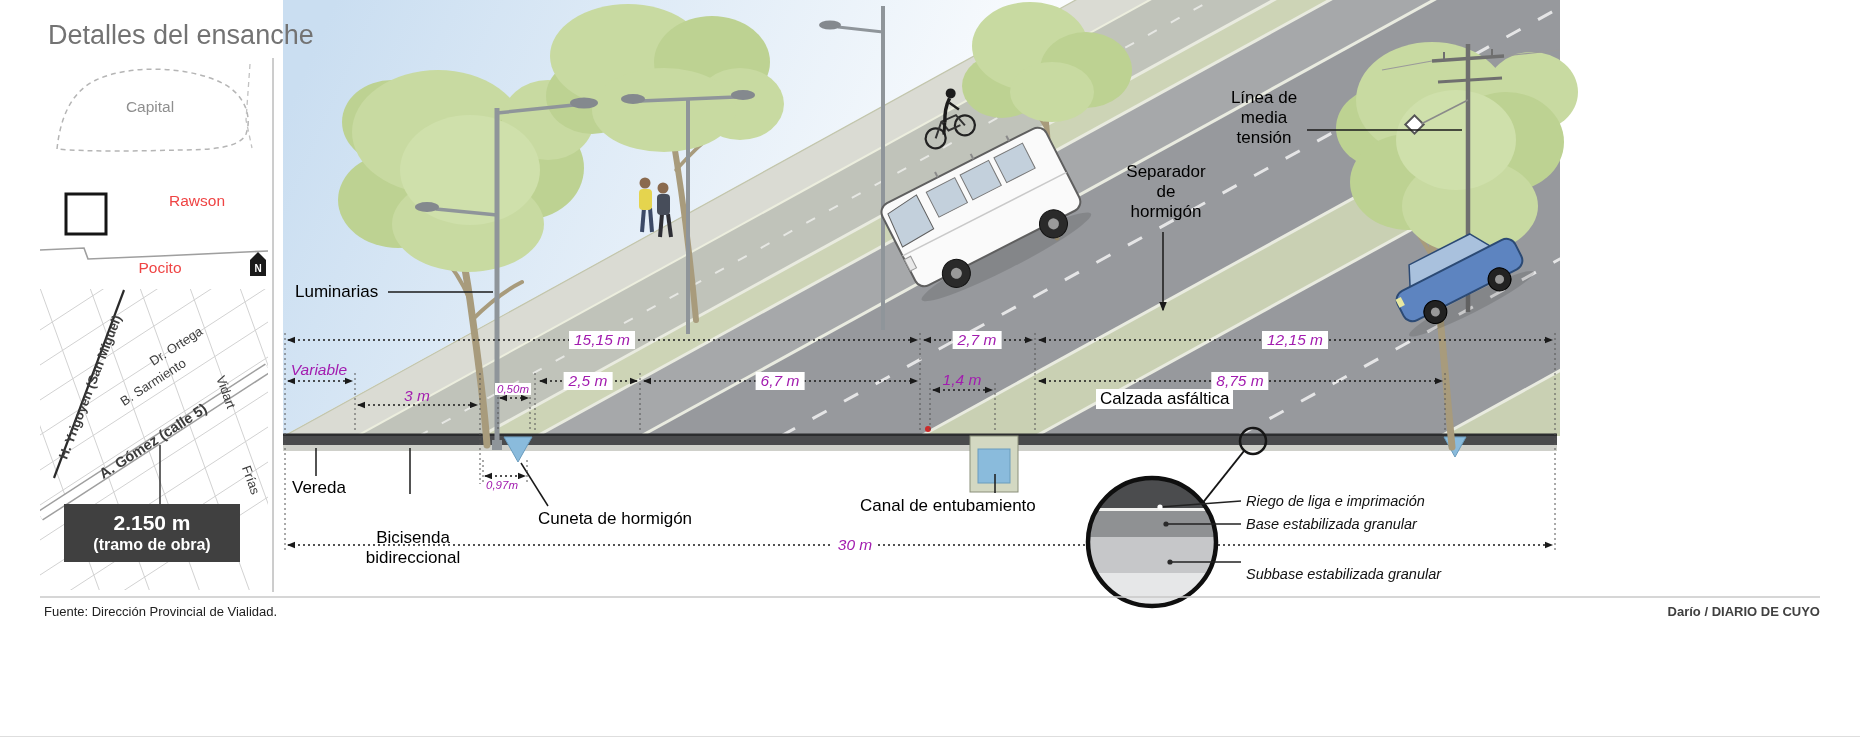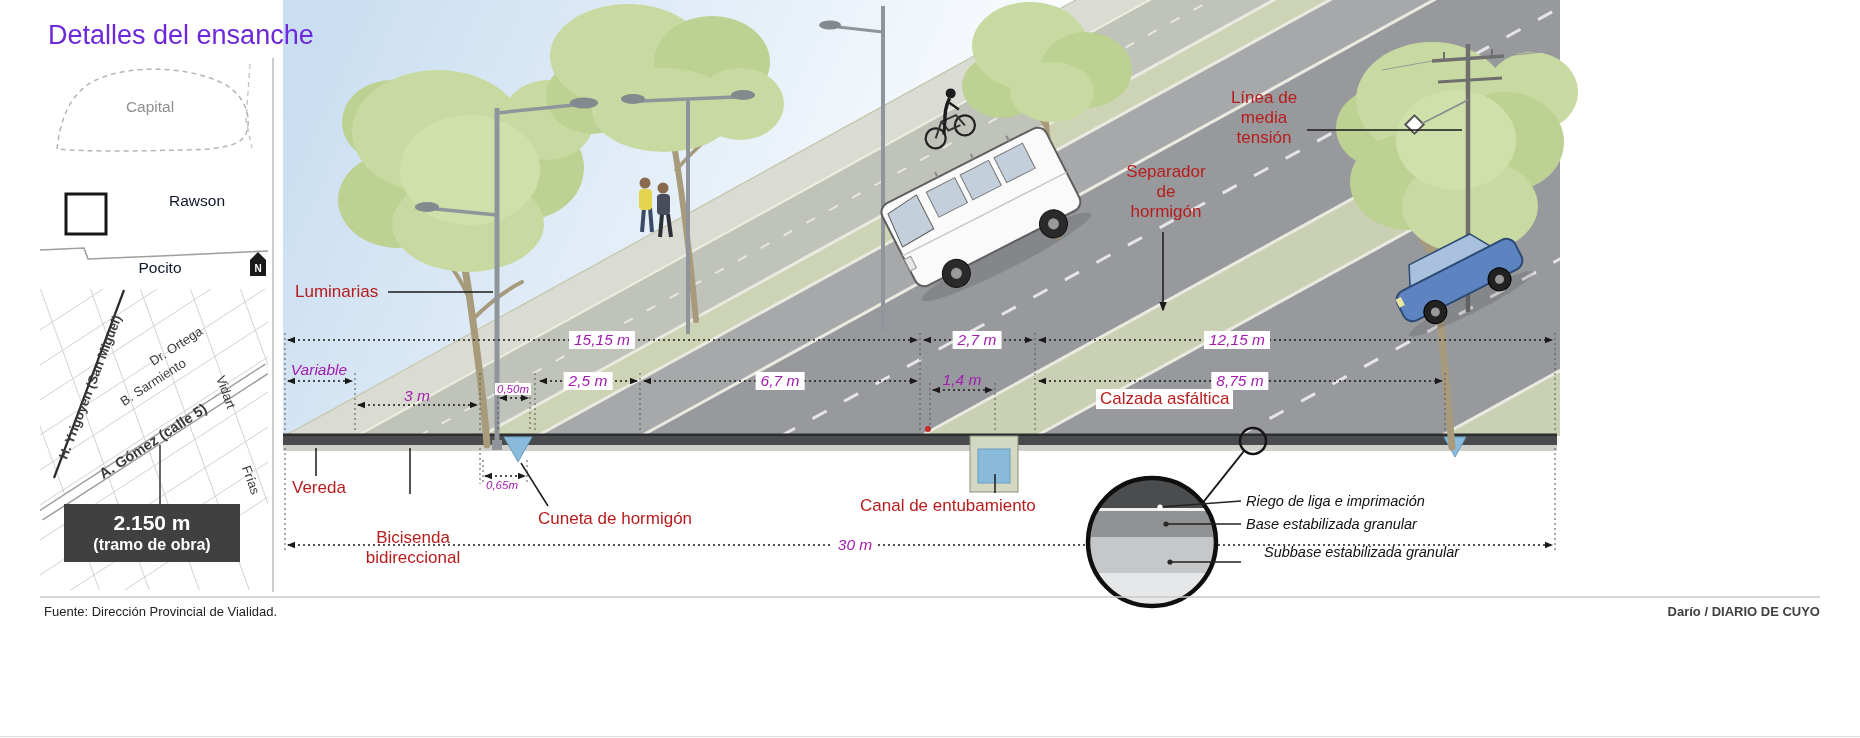--- a/index.html
+++ b/index.html
@@ -1,27 +1,27 @@
 <!DOCTYPE html>
 <html><head>
 <meta charset="utf-8">
 <style>
   html,body{margin:0;padding:0;background:#fff;}
   body{font-family:"Liberation Sans",sans-serif;}
   .canvas{position:relative;width:1860px;height:738px;background:#fff;overflow:hidden;}
   svg.art{position:absolute;left:0;top:0;z-index:1;}
-  .title{position:absolute;left:48px;top:20px;font-size:27px;color:#6d28d9;z-index:3;white-space:nowrap;}
-  .lbl{position:absolute;font-size:17px;color:#b91c1c;line-height:1.18;z-index:3;white-space:nowrap;}
+  .title{position:absolute;left:48px;top:20px;font-size:27px;color:#737373;z-index:3;white-space:nowrap;}
+  .lbl{position:absolute;font-size:17px;color:#000000;line-height:1.18;z-index:3;white-space:nowrap;}
   .lbl.wrap{white-space:normal;text-align:center;}
   .lbl.chip{background:#fff;padding:0 4px;}
   .dim{position:absolute;transform:translate(-50%,-50%);font-style:italic;font-size:15.5px;color:#a21caf;
        background:#fff;padding:0 5px;z-index:3;white-space:nowrap;}
   .dim.nobg{background:transparent;padding:0;}
   .dim.small{font-size:11.5px;padding:0 2px;}
-  .region{position:absolute;transform:translate(-50%,-50%);font-size:15.5px;color:#0f172a;z-index:3;white-space:nowrap;}
+  .region{position:absolute;transform:translate(-50%,-50%);font-size:15.5px;color:#ef4444;z-index:3;white-space:nowrap;}
   .street{position:absolute;font-size:13px;color:#3c3c3c;z-index:3;white-space:nowrap;}
   .street.bold{font-weight:bold;}
   .callout{position:absolute;left:64px;top:504px;width:176px;height:58px;background:#404040;color:#fff;
            display:flex;flex-direction:column;justify-content:center;text-align:center;z-index:3;}
   .callout .l1{font-size:21px;font-weight:bold;line-height:1.15;}
   .callout .l2{font-size:16px;font-weight:bold;line-height:1.2;}
   .detlbl{position:absolute;left:1246px;transform:translateY(-50%);font-style:italic;font-size:14.5px;
           color:#111;z-index:3;white-space:nowrap;}
   .src{position:absolute;left:44px;top:604px;font-size:13px;color:#222;z-index:3;}
   .credit{position:absolute;right:40px;top:604px;font-size:13px;font-weight:bold;color:#404040;z-index:3;}
@@ -354,31 +354,31 @@
 <div class="lbl wrap" style="left:1220px;top:88px;width:88px;">Línea de media tensión</div>
 <div class="lbl wrap" style="left:1124px;top:162px;width:84px;">Separador de hormigón</div>
 <div class="lbl" style="left:292px;top:478px;">Vereda</div>
 <div class="lbl wrap" style="left:350px;top:496px;width:126px;margin-top:32px;">Bicisenda bidireccional</div>
 <div class="lbl" style="left:538px;top:509px;">Cuneta de hormigón</div>
 <div class="lbl" style="left:860px;top:496px;">Canal de entubamiento</div>
 <div class="lbl chip" style="left:1096px;top:389px;">Calzada asfáltica</div>
 
 <div class="detlbl" style="top:501px;">Riego de liga e imprimación</div>
 <div class="detlbl" style="top:524px;">Base estabilizada granular</div>
-<div class="detlbl" style="top:552px;margin-left:18px;">Subbase estabilizada granular</div>
+<div class="detlbl" style="top:574px;">Subbase estabilizada granular</div>
 
 <div class="dim" style="left:602px;top:340px;">15,15 m</div>
 <div class="dim" style="left:977px;top:340px;">2,7 m</div>
-<div class="dim" style="left:1237px;top:340px;font-style:italic;">12,15 m</div>
+<div class="dim" style="left:1295px;top:340px;font-style:italic;">12,15 m</div>
 <div class="dim nobg" style="left:319px;top:370px;">Variable</div>
 <div class="dim" style="left:588px;top:381px;">2,5 m</div>
 <div class="dim" style="left:780px;top:381px;">6,7 m</div>
 <div class="dim nobg" style="left:962px;top:380px;">1,4 m</div>
 <div class="dim" style="left:1240px;top:381px;">8,75 m</div>
 <div class="dim nobg" style="left:417px;top:396px;">3 m</div>
 <div class="dim small" style="left:513px;top:389px;">0,50m</div>
-<div class="dim small" style="left:502px;top:485px;">0,65m</div>
+<div class="dim small" style="left:502px;top:485px;">0,97m</div>
 <div class="dim" style="left:855px;top:545px;">30 m</div>
 
 <div class="src">Fuente: Dirección Provincial de Vialidad.</div>
 <div class="credit">Darío / DIARIO DE CUYO</div>
 
 </div>
 
 </body></html>

